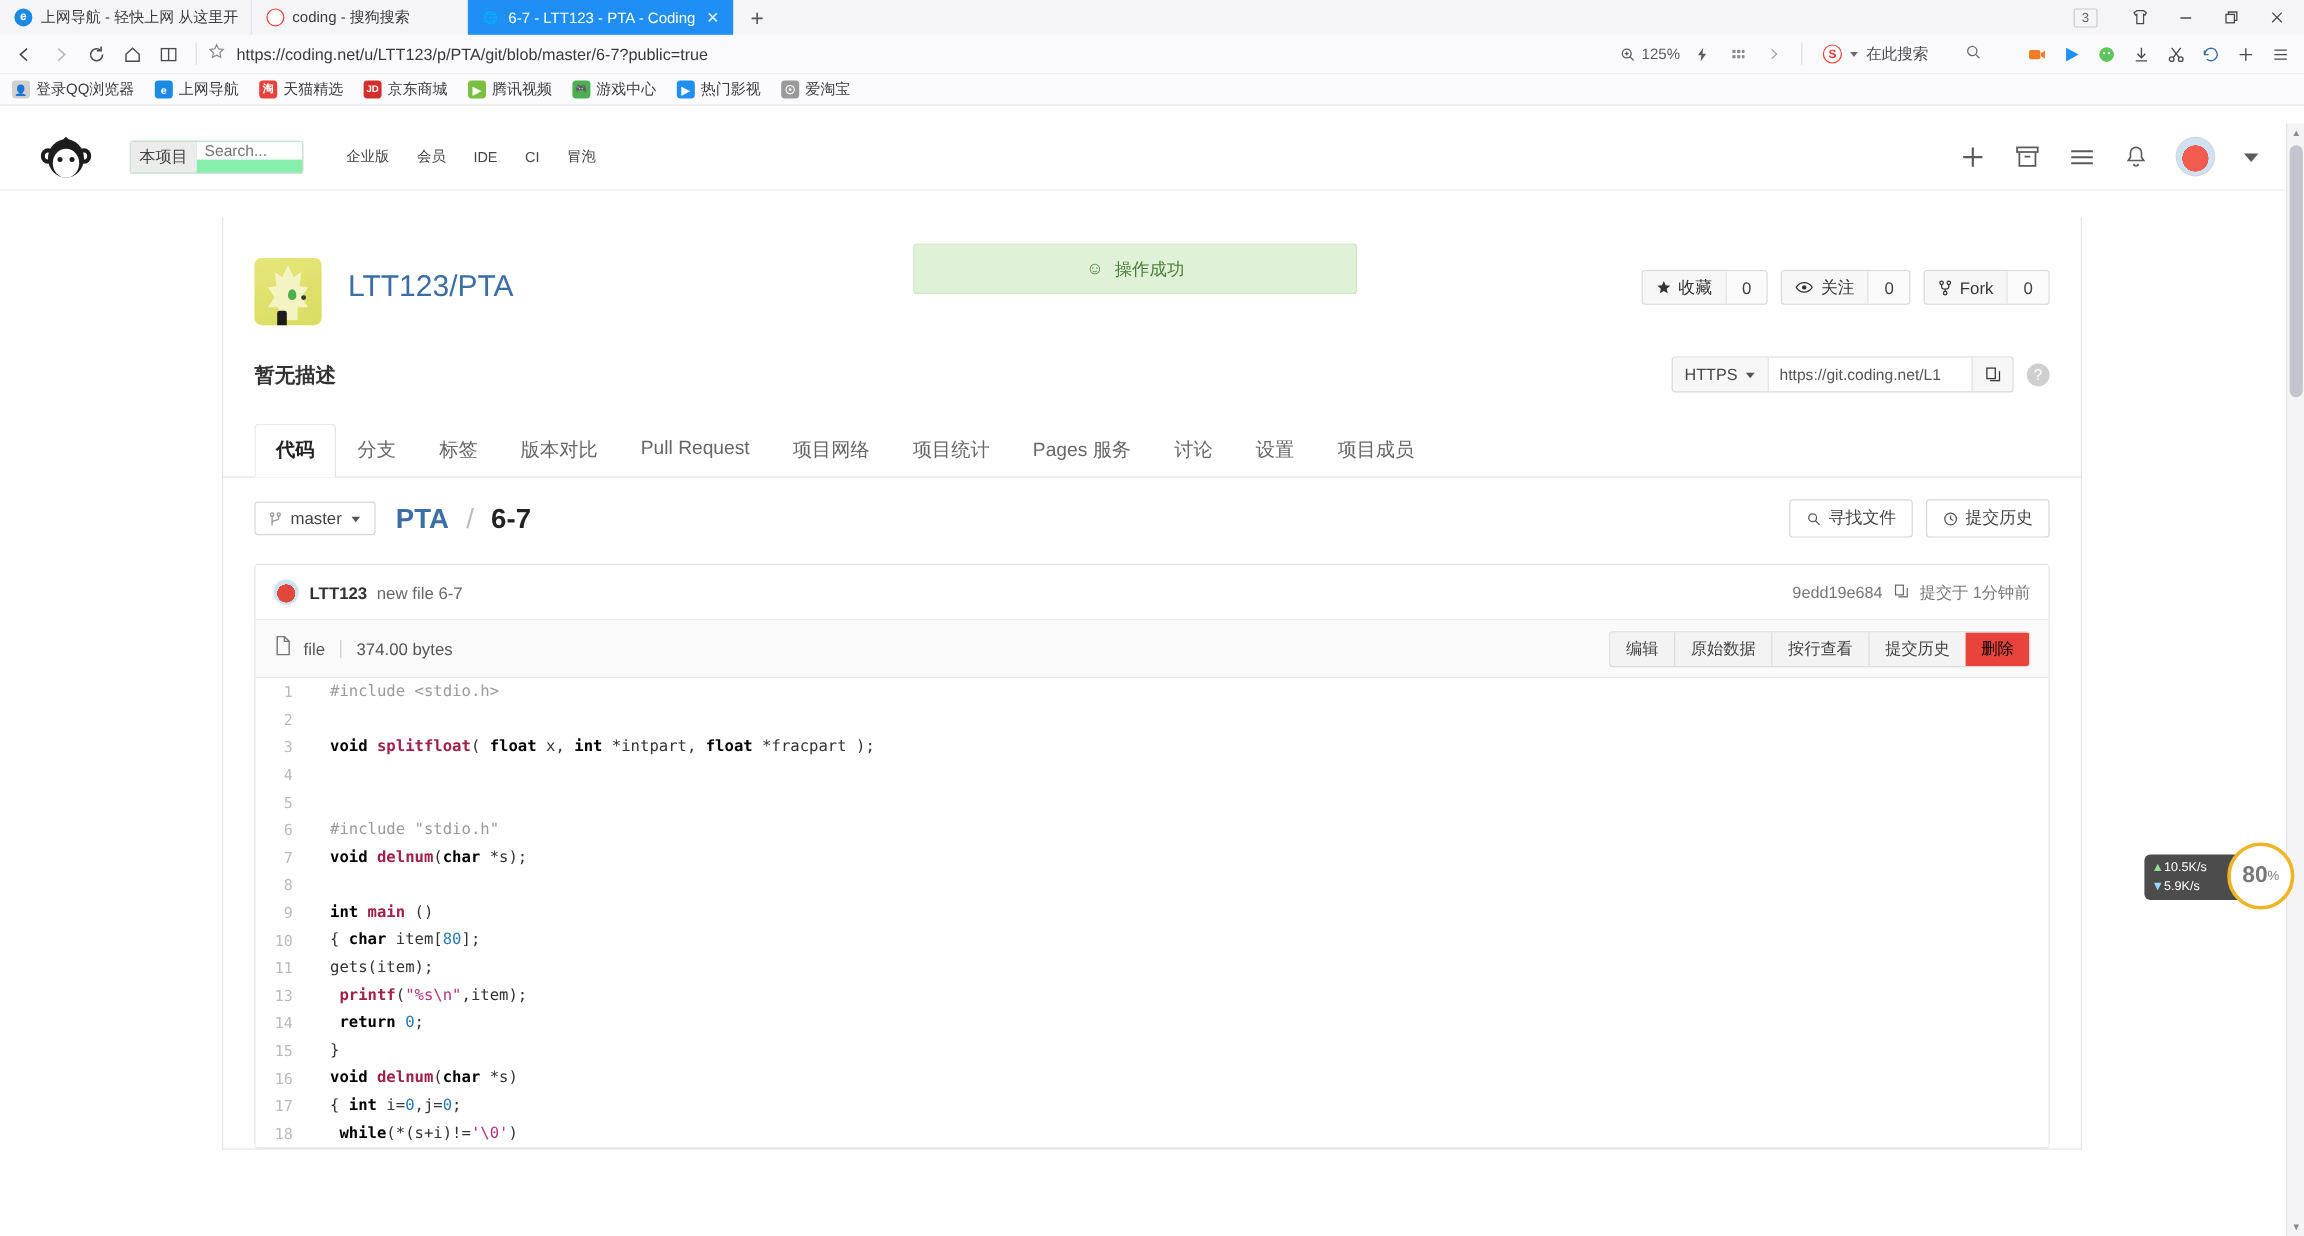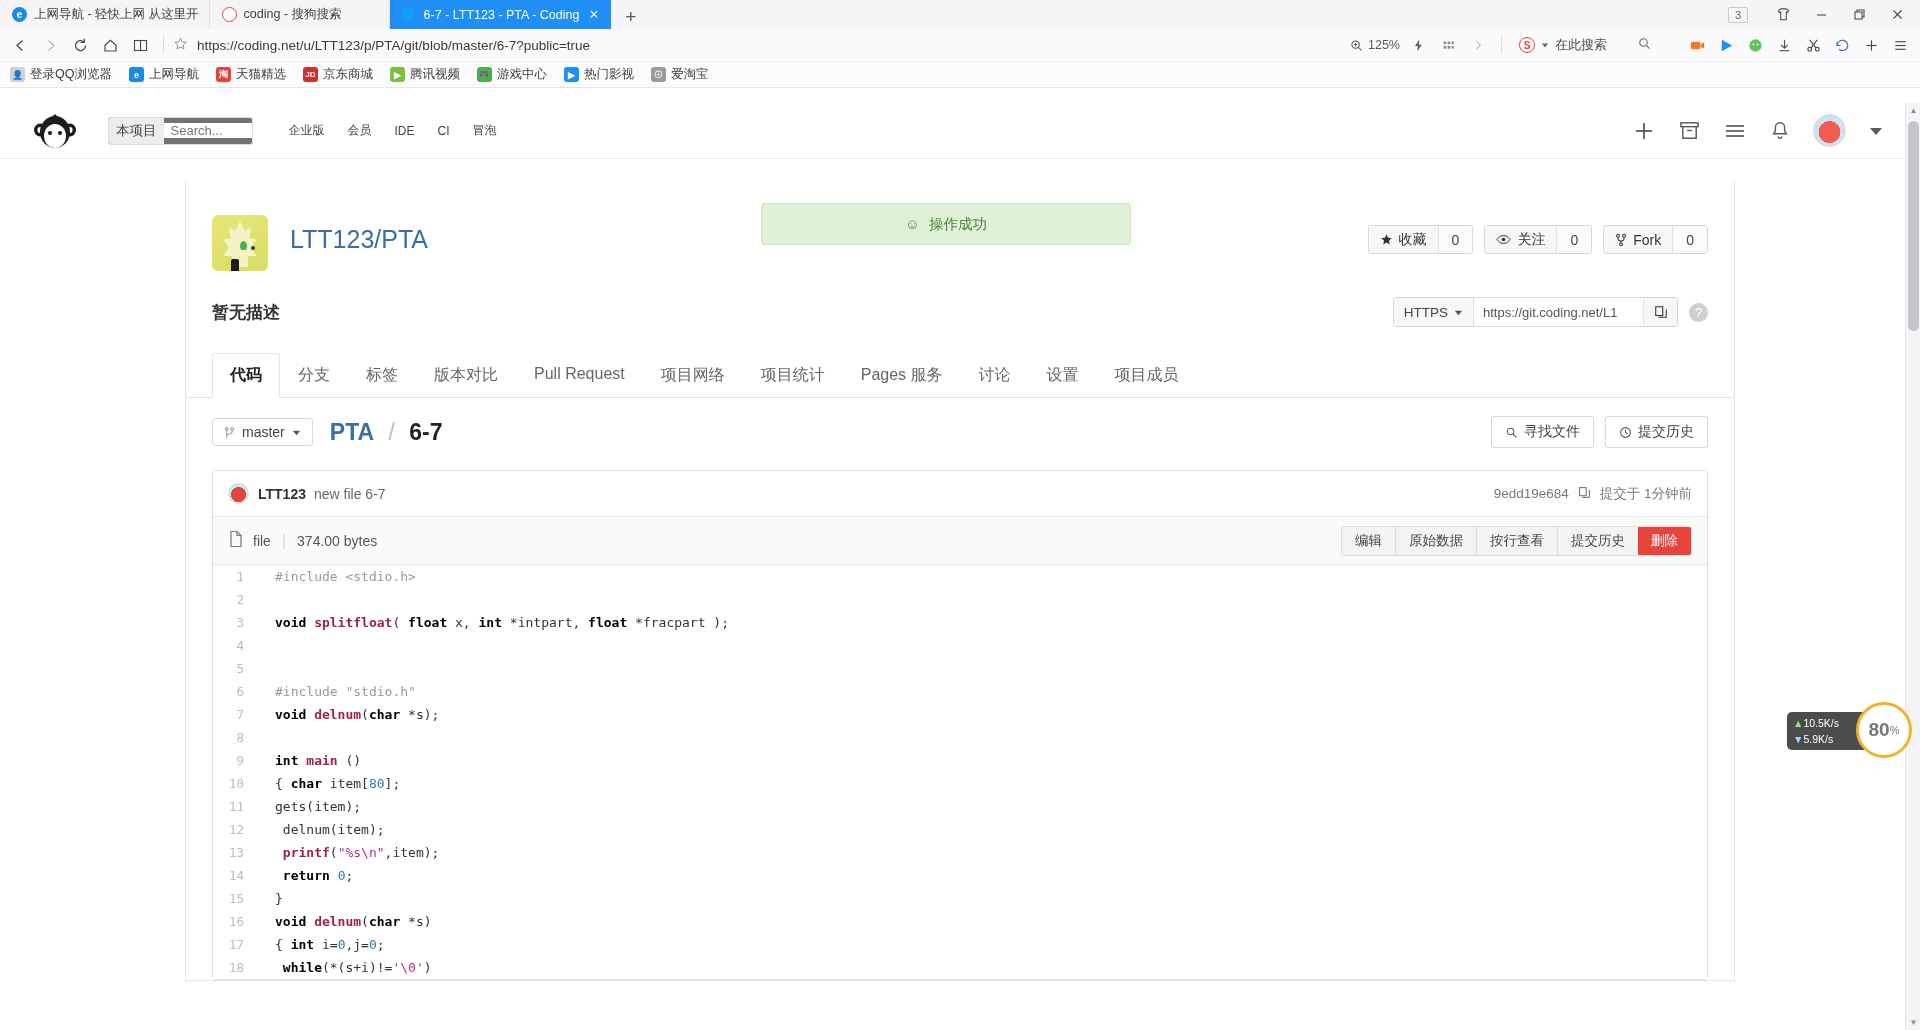--- a/index.html
+++ b/index.html
@@ -88,22 +88,22 @@
   }
 
   
   .page { position: absolute; top: 103px; left: 0; right: 0; bottom: 0; background: #fff; overflow: hidden; }
   .cheader {
     height: 56px; background: #fff; border-bottom: 1px solid #eee;
     display: flex; align-items: center; padding: 0 26px; gap: 18px;
   }
   .monkey { width: 46px; height: 46px; margin-left: 6px; }
   .searchgrp {
-    display: flex; align-items: center; border: 1px solid #dcdcdc;
-    border-radius: 3px; height: 28px; overflow: hidden; background: #737373;
+    display: flex; align-items: flex-start; border: 1px solid #dcdcdc;
+    border-radius: 3px; height: 28px; overflow: hidden; background: #86efac;
     margin-left: 12px;
   }
   .searchgrp .scope {
     background: #ececec; font-size: 13.5px; color: #444;
     padding: 0 7px; line-height: 26px; height: 26px;
   }
   .searchgrp input {
     border: none; outline: none; width: 88px; font-size: 13px;
     color: #999; font-family: "Liberation Sans", sans-serif; padding-left: 7px;
   }
@@ -217,21 +217,21 @@
   }
   .fm-name { font-size: 14px; color: #555; margin-left: 9px; }
   .fm-sep { color: #d5d5d5; margin: 0 11px; }
   .fm-size { font-size: 14px; color: #555; }
   .fm-actions { margin-left: auto; display: flex; border: 1px solid #dcdcdc; border-radius: 3px; overflow: hidden; height: 30px; }
   .fm-actions .fa {
     padding: 0 13px; display: flex; align-items: center; font-size: 13.5px;
     color: #444; background: #f3f3f3; border-left: 1px solid #dcdcdc; cursor: pointer;
   }
   .fm-actions .fa:first-child { border-left: none; }
-  .fm-actions .fa.danger { background: #e8443c; color: #ffffff; border-left: none; }
+  .fm-actions .fa.danger { background: #e8443c; color: #000000; border-left: none; }
 
   .code {
     font-family: "DejaVu Sans Mono", "Liberation Mono", monospace;
     font-size: 13px; background: #fff;
   }
   .cline { display: flex; height: 23px; align-items: center; }
   .lnum {
     width: 44px; flex: 0 0 44px; text-align: right; padding-right: 13px;
     color: #bbb; font-size: 12.5px; user-select: none;
   }
@@ -757,24 +757,20 @@
             </div>
             <div class="cline">
               <span class="lnum">10</span>
               <span class="ltxt">{ <span class="k">char</span> item[<span class="num">80</span>];</span>
             </div>
             <div class="cline">
               <span class="lnum">11</span>
               <span class="ltxt">gets(item);</span>
             </div>
             <div class="cline">
-              <span class="lnum">12</span>
-              <span class="ltxt"> delnum(item);</span>
-            </div>
-            <div class="cline">
               <span class="lnum">13</span>
               <span class="ltxt"> <span class="fn">printf</span>(<span class="str">"%s\n"</span>,item);</span>
             </div>
             <div class="cline">
               <span class="lnum">14</span>
               <span class="ltxt"> <span class="k">return</span> <span class="num">0</span>;</span>
             </div>
             <div class="cline">
               <span class="lnum">15</span>
               <span class="ltxt">}</span>

